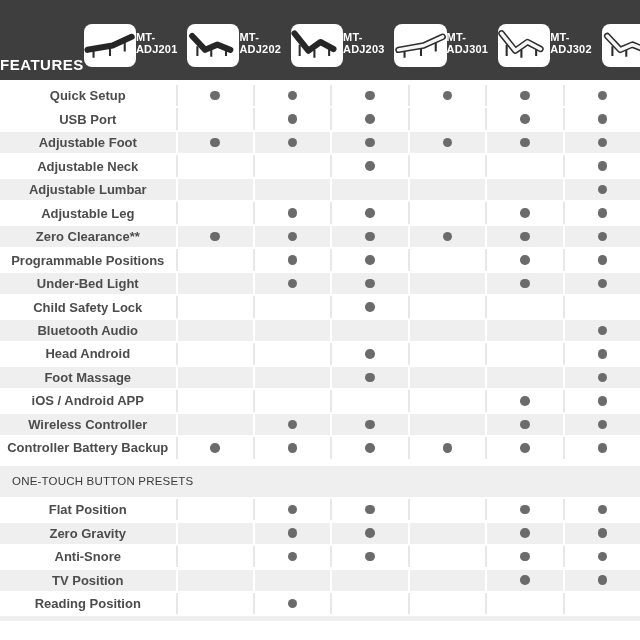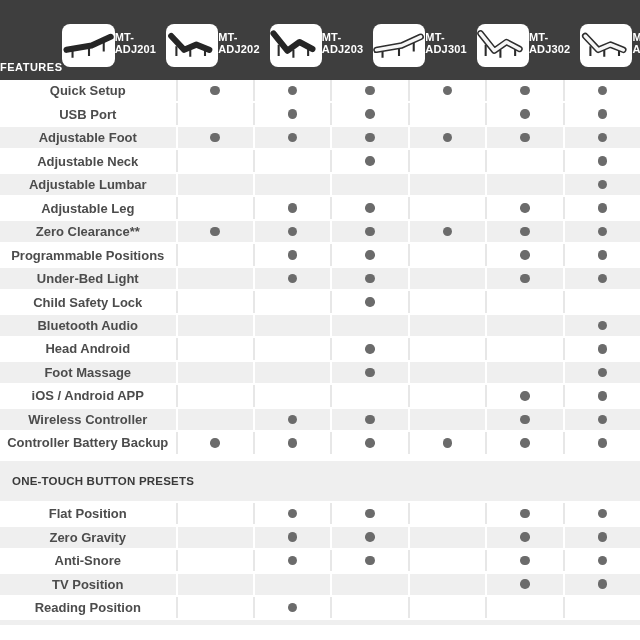--- a/index.html
+++ b/index.html
@@ -2,41 +2,41 @@
 <html><head>
 <meta charset="utf-8">
 <style>
   html,body{margin:0;padding:0;background:#fff;}
   body{font-family:"Liberation Sans",sans-serif;-webkit-font-smoothing:antialiased;}
   .page{width:640px;height:640px;overflow:hidden;background:#fff;position:relative;}
 
   
   .topbar{height:80px;background:#3e3e3e;display:flex;}
   .features-head{width:177px;box-sizing:border-box;display:flex;align-items:flex-end;justify-content:center;
-    padding-bottom:7px;color:#ffffff;font-size:11px;font-weight:bold;letter-spacing:.5px;}
+    padding-bottom:7px;color:#ffffff;font-size:15px;font-weight:bold;letter-spacing:.5px;}
   .model-cols{flex:1;display:flex;}
   .model-col{flex:1;display:flex;flex-direction:row;align-items:center;}
   .thumb{margin-top:10px;width:62px;height:43px;background:#ffffff;border-radius:8px;
     display:flex;align-items:center;justify-content:center;overflow:hidden;}
   .model-name{margin-top:6px;color:#ffffff;font-size:11px;font-weight:bold;letter-spacing:.2px;line-height:12px;}
 
   
-  .tbody{}
+  .tbody{padding-top:5px;}
   .row{height:21.3px;margin-bottom:2.2px;display:flex;column-gap:2px;}
   .row.white{background:#e7e7e7;}
   .row.white>div{background:#ffffff;}
   .row.gray{background:#ffffff;}
   .row.gray>div{background:#efefef;}
   .label-cell{width:175.5px;display:flex;align-items:center;justify-content:center;
     font-size:13px;font-weight:600;color:#4c4c4c;white-space:nowrap;}
   .cell{flex:1;display:flex;align-items:center;justify-content:center;}
   .dot{width:9.5px;height:9.5px;border-radius:50%;background:#6b6b6b;}
 
-  .section-bar{height:40px;background:#efefef;margin:7px 0 2.5px 0;display:flex;align-items:center;
-    padding-left:12px;font-size:11.5px;font-weight:bold;color:#3a3a3a;letter-spacing:.2px;}
+  .section-bar{height:31px;background:#efefef;margin:7px 0 2.5px 0;display:flex;align-items:center;
+    padding-left:12px;font-size:11.5px;font-weight:normal;color:#3a3a3a;letter-spacing:.2px;}
   .bottom-strip{height:5px;background:#efefef;}
 </style>
 </head>
 <body>
 
 <div class="page">
 
   <header class="topbar">
     <div class="features-head">FEATURES</div>
     <div class="model-cols" id="model-cols">

